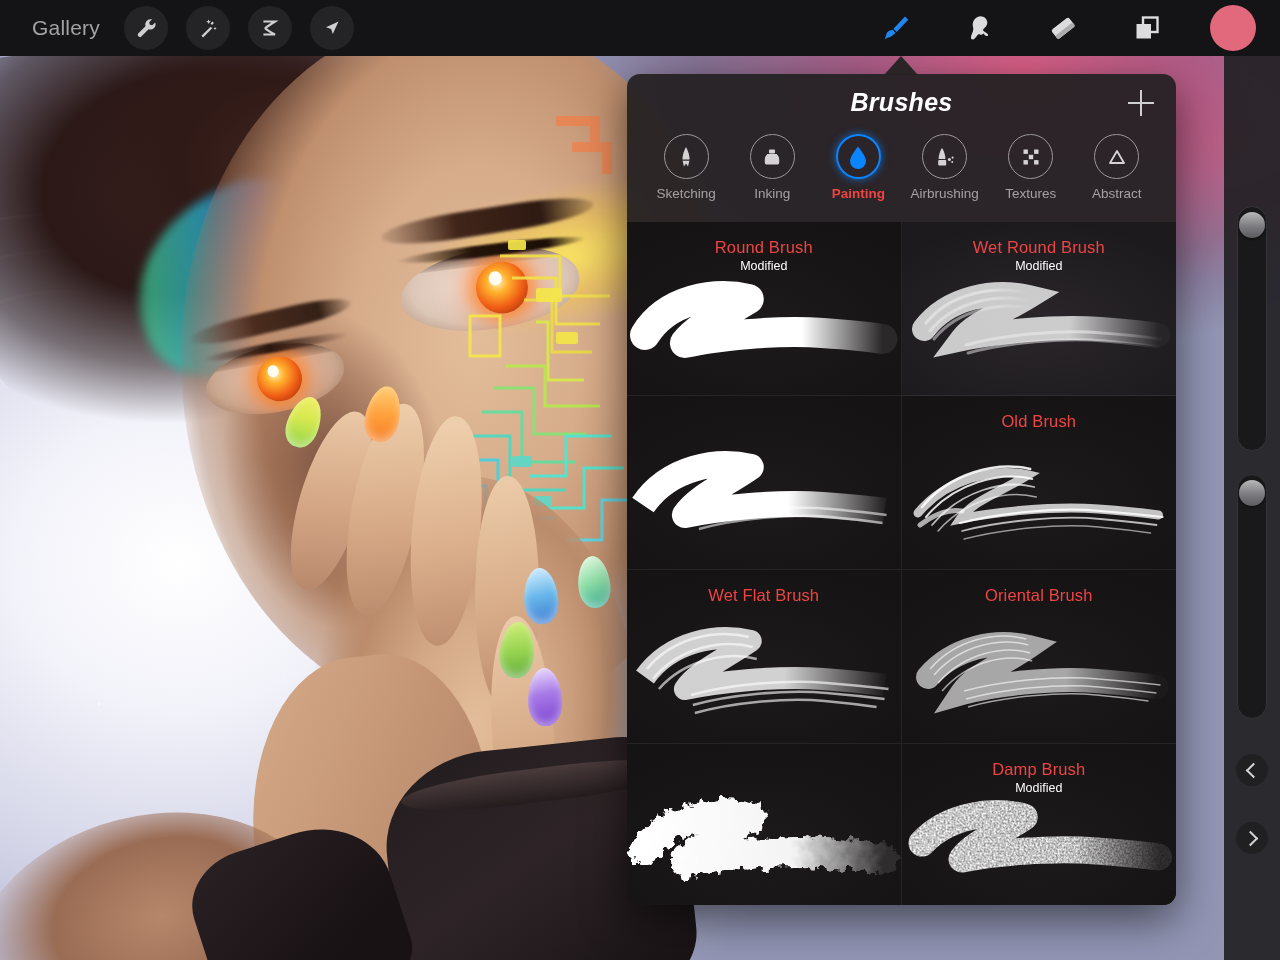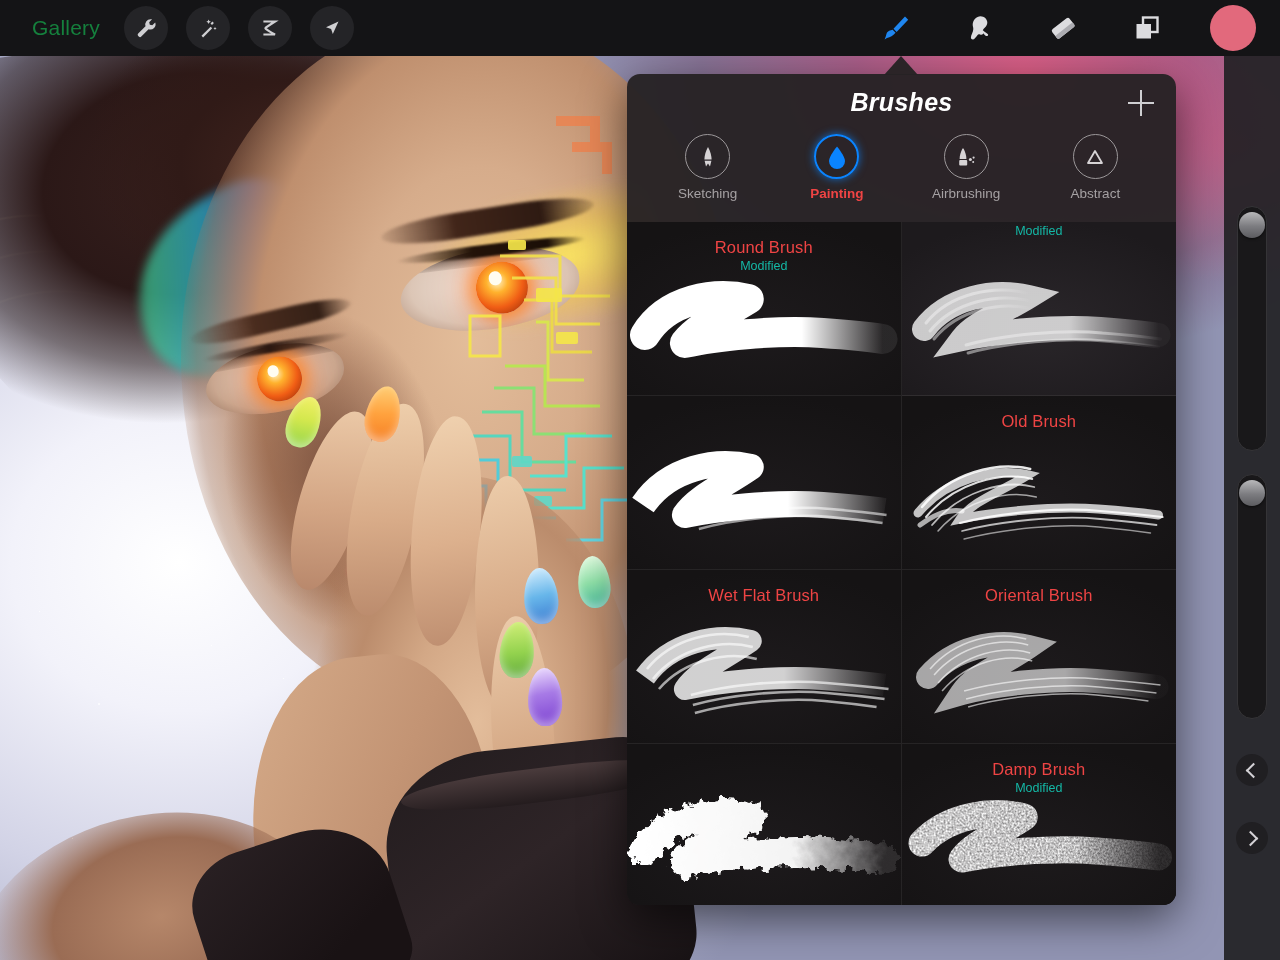--- a/index.html
+++ b/index.html
@@ -209,21 +209,21 @@
 
   
   #toolbar {
     position: absolute; left: 0; top: 0; width: 1280px; height: 56px;
     background: #141416;
     display: flex; align-items: center;
     z-index: 40;
   }
   #toolbar-left { display: flex; align-items: center; gap: 18px; padding-left: 26px; }
   #gallery-btn {
-    color: #15803d; font-size: 21px; letter-spacing: .2px;
+    color: #a3a3a3; font-size: 21px; letter-spacing: .2px;
     padding: 2px 6px; cursor: pointer;
   }
   .tool-circle {
     width: 44px; height: 44px; border-radius: 50%;
     background: #242427;
     display: flex; align-items: center; justify-content: center;
     cursor: pointer;
   }
   #toolbar-right {
     margin-left: auto; display: flex; align-items: center; gap: 42px; padding-right: 24px;
@@ -311,21 +311,21 @@
     background: radial-gradient(ellipse 260px 150px at 50% 60%, #1d1a1c 0%, #151314 70%);
   }
   .brush-cell.selected .bc-inner {
     background: radial-gradient(ellipse 260px 150px at 50% 60%, #2a262a 0%, #1d1a1d 70%);
   }
   .brush-name {
     position: relative; text-align: center; color: #ef4444;
     font-size: 16.5px; padding-top: 16px; letter-spacing: .15px;
   }
   .brush-sub {
-    position: relative; text-align: center; color: #14b8a6;
+    position: relative; text-align: center; color: #ffffff;
     font-size: 12.5px; padding-top: 2px;
   }
   .stroke-wrap {
     position: absolute; left: 0; right: 0; bottom: 10px; height: 120px;
   }
   .stroke-wrap svg { width: 100%; height: 100%; display: block; }
 
   
   #sidebar {
     position: absolute; right: 0; top: 56px; width: 56px; height: 904px;
@@ -552,20 +552,29 @@
       <div class="category">
         <div class="cat-circle">
           <svg width="22" height="24" viewBox="0 0 22 24">
             <path d="M11 2 C13.4 6.4 14.6 11 14.6 14.4 L7.4 14.4 C7.4 11 8.6 6.4 11 2 Z" fill="#d6d3d5"></path>
             <path d="M7.6 15.8 L14.4 15.8 L13 21.6 L11 18.4 L9 21.6 Z" fill="#d6d3d5"></path>
           </svg>
         </div>
         <div class="cat-label">Sketching</div>
       </div>
 
+      <div class="category">
+        <div class="cat-circle">
+          <svg width="24" height="24" viewBox="0 0 24 24">
+            <rect x="9" y="4.5" width="6" height="4" rx="1" fill="#d6d3d5"></rect>
+            <path d="M7.4 9 h9.2 c1.6 1.4 2.6 3.4 2.6 5.6 v3.2 a1.6 1.6 0 0 1 -1.6 1.6 h-11.2 a1.6 1.6 0 0 1 -1.6 -1.6 v-3.2 c0 -2.2 1 -4.2 2.6 -5.6 z" fill="#d6d3d5"></path>
+          </svg>
+        </div>
+        <div class="cat-label">Inking</div>
+      </div>
 
       <div class="category active">
         <div class="cat-circle">
           <svg width="22" height="26" viewBox="0 0 22 26">
             <path d="M11 2.5 C11 2.5 19 12 19 17 A8 8 0 0 1 3 17 C3 12 11 2.5 11 2.5 Z" fill="#0a84ff"></path>
           </svg>
         </div>
         <div class="cat-label">Painting</div>
       </div>
 
@@ -575,20 +584,32 @@
             <path d="M10.5 3.5 C12.4 7.2 13.4 11 13.4 14 L6.6 14 C6.6 11 7.6 7.2 9.5 3.5 Z" fill="#d6d3d5"></path>
             <rect x="6.2" y="15" width="8" height="5.6" rx="1" fill="#d6d3d5"></rect>
             <circle cx="17.4" cy="14.6" r="1.5" fill="#d6d3d5"></circle>
             <circle cx="20.6" cy="12.6" r="1.1" fill="#d6d3d5"></circle>
             <circle cx="20.2" cy="17" r="1" fill="#d6d3d5"></circle>
           </svg>
         </div>
         <div class="cat-label">Airbrushing</div>
       </div>
 
+      <div class="category">
+        <div class="cat-circle">
+          <svg width="24" height="24" viewBox="0 0 24 24">
+            <rect x="4.5" y="4.5" width="4.4" height="4.4" fill="#d6d3d5"></rect>
+            <rect x="15.1" y="4.5" width="4.4" height="4.4" fill="#d6d3d5"></rect>
+            <rect x="9.8" y="9.8" width="4.4" height="4.4" fill="#d6d3d5"></rect>
+            <rect x="4.5" y="15.1" width="4.4" height="4.4" fill="#d6d3d5"></rect>
+            <rect x="15.1" y="15.1" width="4.4" height="4.4" fill="#d6d3d5"></rect>
+          </svg>
+        </div>
+        <div class="cat-label">Textures</div>
+      </div>
 
       <div class="category">
         <div class="cat-circle">
           <svg width="24" height="24" viewBox="0 0 24 24">
             <path d="M12 6 L19 18 L5 18 Z" fill="none" stroke="#d6d3d5" stroke-width="1.8" stroke-linejoin="round"></path>
           </svg>
         </div>
         <div class="cat-label">Abstract</div>
       </div>
     </div>
@@ -608,20 +629,21 @@
                 <stop offset="1" stop-color="#ffffff" stop-opacity="0.08"></stop>
               </linearGradient>
             </defs>
             <path d="M18 70 C40 34 88 26 122 34 C96 50 70 62 58 78 C84 72 150 64 196 68 C226 70 244 72 256 74" fill="none" stroke="url(#g1)" stroke-width="30" stroke-linecap="round" stroke-linejoin="round"></path>
           </svg>
         </div>
       </div>
 
       <div class="brush-cell selected">
         <div class="bc-inner"></div>
+        <div class="brush-name">Wet Round Brush</div>
         <div class="brush-sub">Modified</div>
         <div class="stroke-wrap">
           <svg viewBox="0 0 274 120" preserveAspectRatio="none">
             <defs>
               <linearGradient id="g2" x1="0" y1="0" x2="1" y2="0">
                 <stop offset="0" stop-color="#ffffff" stop-opacity="0.85"></stop>
                 <stop offset="0.62" stop-color="#ffffff" stop-opacity="0.85"></stop>
                 <stop offset="1" stop-color="#ffffff" stop-opacity="0.04"></stop>
               </linearGradient>
             </defs>

